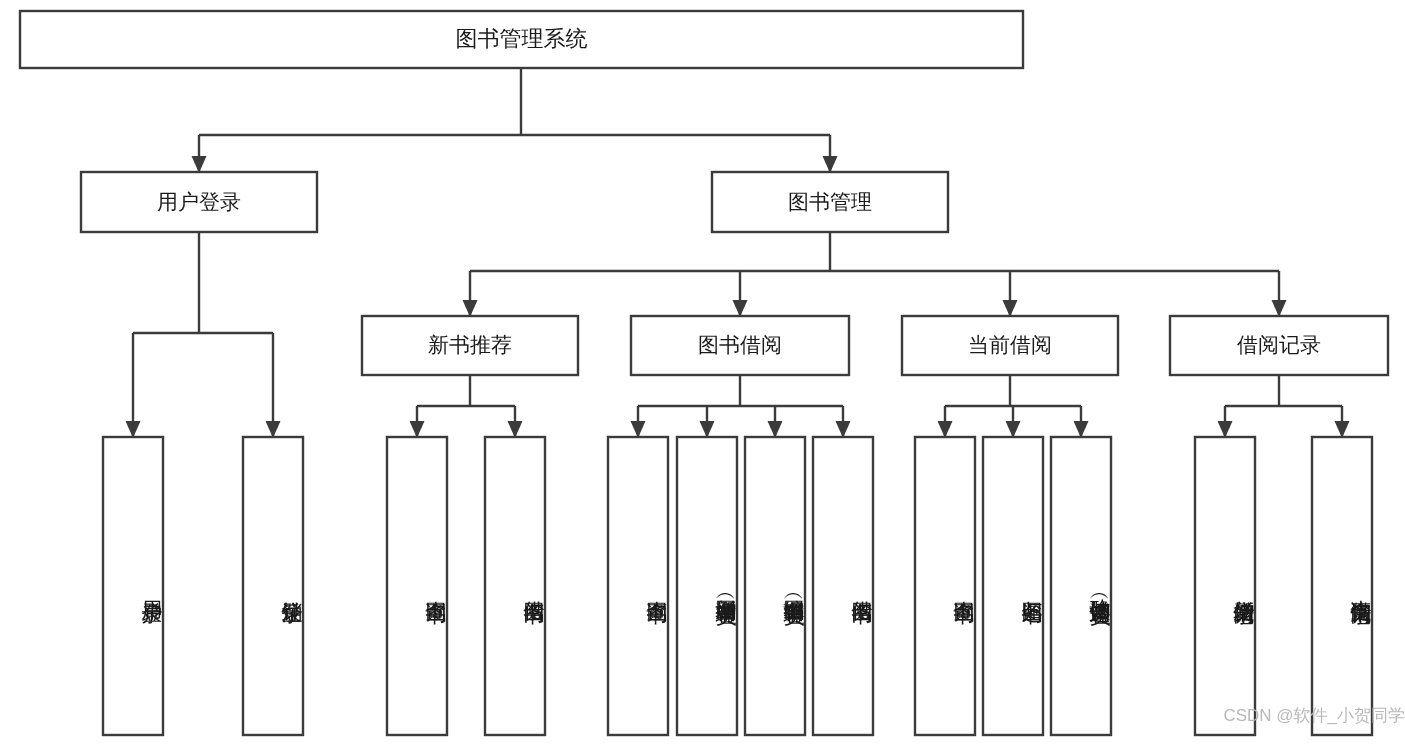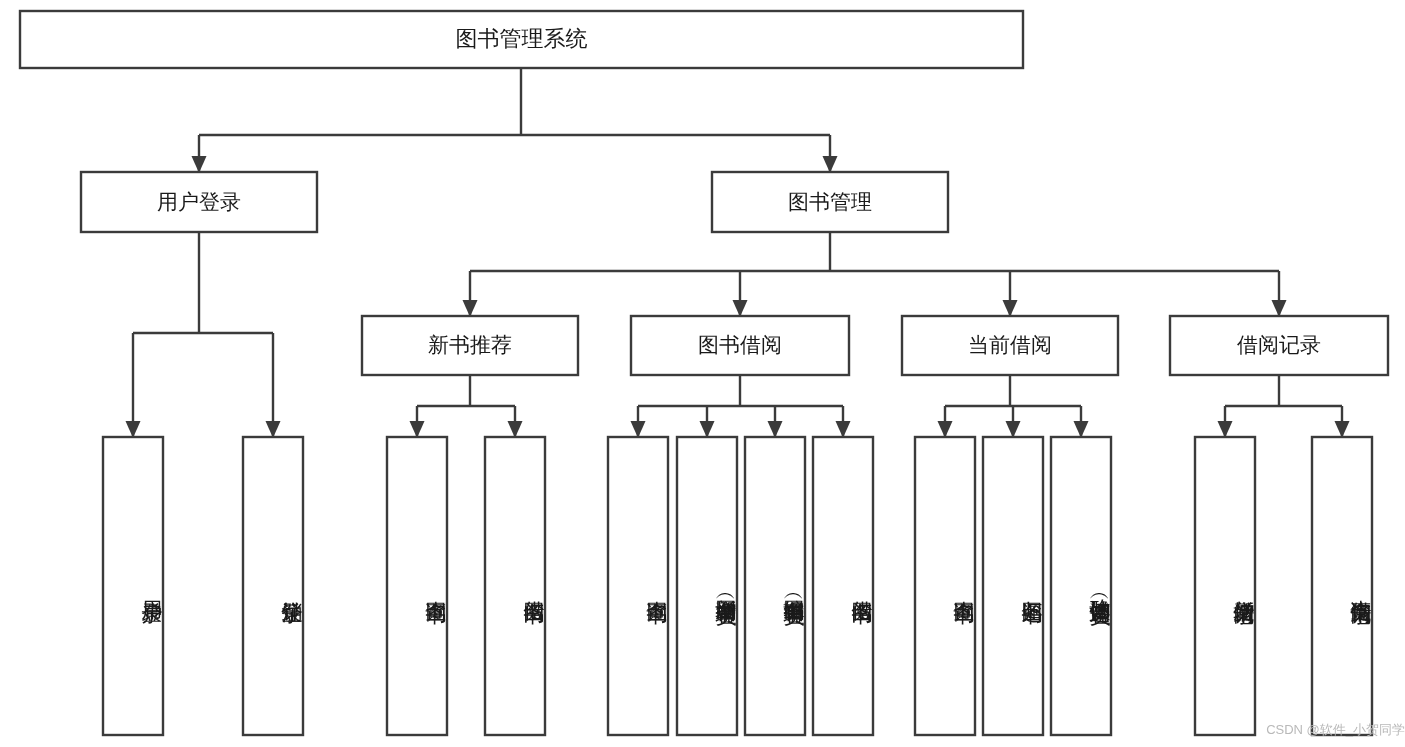--- a/index.html
+++ b/index.html
@@ -67,23 +67,23 @@
     line-height: 1.06;
     color: #1a1a1a;
     letter-spacing: 1px;
     white-space: nowrap;
     pointer-events: none;
     box-sizing: border-box;
   }
   .watermark {
     position: absolute;
     right: 8px;
-    bottom: 8px;
+    bottom: 20px;
     font-family: "Liberation Sans", "DejaVu Sans", sans-serif;
-    font-size: 13px;
+    font-size: 17px;
     color: #b9b9b9;
     white-space: nowrap;
     user-select: none;
   }
 </style>
 </head>
 <body>
 
 <div id="diagram-root">
 

